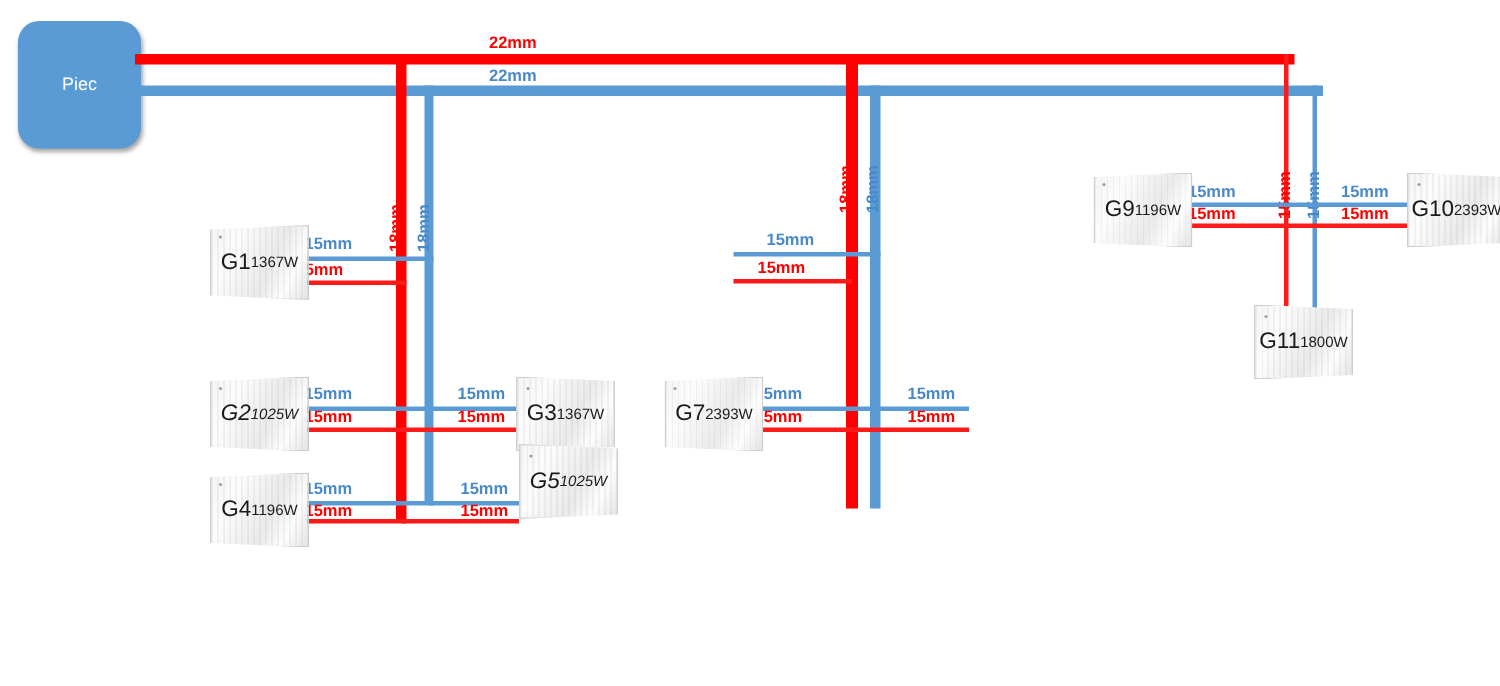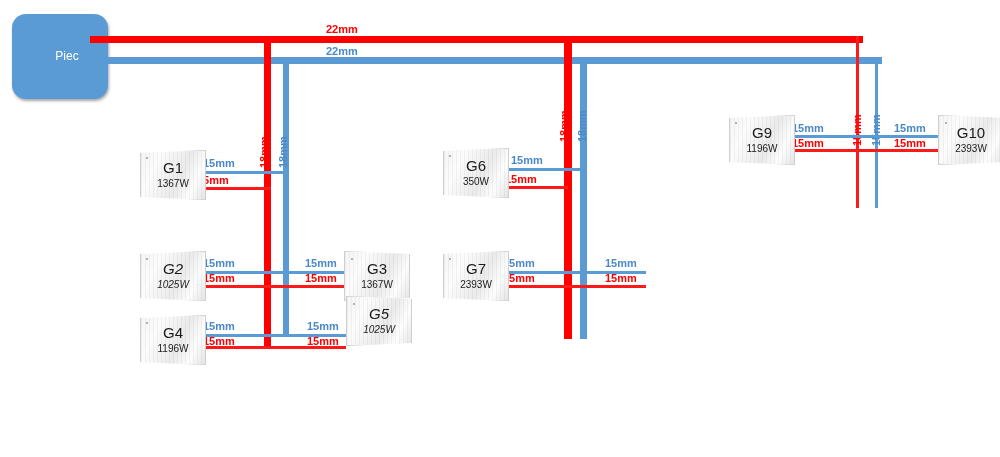--- a/index.html
+++ b/index.html
@@ -35,31 +35,31 @@
        background-image:
           repeating-linear-gradient(90deg,rgba(0,0,0,.045) 0 1px,rgba(0,0,0,0) 1px 4px),
           linear-gradient(115deg,#f4f4f4 0%,#fcfcfc 25%,#eaeaea 60%,#fdfdfd 80%,#e4e4e4 100%);
   }
   
   .rad.left  .body{clip-path:polygon(0% 6%,100% 0%,100% 100%,0% 94%);}
   .rad.right .body{clip-path:polygon(0% 0%,100% 6%,100% 94%,0% 100%);}
   .rad .dot{position:absolute;width:2px;height:2px;background:#9a9a9a;border-radius:50%;top:7px;}
   .rad.left  .dot{left:6px;}
   .rad.right .dot{left:7px;}
-  .rad .txt{position:absolute;inset:0;display:flex;flex-direction:column;
+  .rad .txt{position:absolute;inset:0;display:flex;
             align-items:center;justify-content:center;pointer-events:none;}
   .rad .name{font-size:15px;color:#1a1a1a;line-height:1.05;}
   .rad .pow{font-size:10px;color:#1a1a1a;line-height:1.3;margin-top:1px;}
 </style>
 </head>
 <body>
 
 <div id="canvas">
 
-  <div class="bluebox" style="left:12px;top:14px;width:82px;height:85px;padding-left:14px;">
+  <div class="bluebox" style="left:12px;top:14px;width:82px;height:85px;">
     <span>Piec</span>
   </div>
 
   <div class="pipe red" style="left:90px;top:36px;width:773px;height:7px;"></div>
 
   <div class="pipe blue" style="left:90px;top:57px;width:792px;height:7px;"></div>
 
   <div class="plabel red" style="left:326px;top:24px;">22mm</div>
   <div class="plabel blue" style="left:326px;top:46px;">22mm</div>
 
@@ -149,28 +149,20 @@
       <div class="name">G5</div>
       <div class="pow">1025W</div>
     </div>
   </div>
 
   <div class="pipe thin-blue" style="left:489px;top:168px;width:98px;height:3px;"></div>
   <div class="pipe thin-red" style="left:489px;top:186px;width:79px;height:3px;"></div>
   <div class="plabel blue" style="left:511px;top:155px;">15mm</div>
   <div class="plabel red" style="left:505px;top:174px;">15mm</div>
 
-  <div class="rad left" style="left:443px;top:148px;">
-    <div class="body"></div>
-    <div class="dot"></div>
-    <div class="txt">
-      <div class="name">G6</div>
-      <div class="pow">350W</div>
-    </div>
-  </div>
 
   <div class="pipe thin-blue" style="left:489px;top:271px;width:98px;height:3px;"></div>
   <div class="pipe thin-red" style="left:489px;top:285px;width:79px;height:3px;"></div>
   <div class="plabel blue" style="left:503px;top:258px;">15mm</div>
   <div class="plabel red" style="left:503px;top:273px;">15mm</div>
 
   <div class="pipe thin-blue" style="left:584px;top:271px;width:62px;height:3px;"></div>
   <div class="pipe thin-red" style="left:568px;top:285px;width:78px;height:3px;"></div>
   <div class="plabel blue" style="left:605px;top:258px;">15mm</div>
   <div class="plabel red" style="left:605px;top:273px;">15mm</div>
@@ -206,15 +198,23 @@
 
   <div class="rad right" style="left:938px;top:115px;">
     <div class="body"></div>
     <div class="dot"></div>
     <div class="txt">
       <div class="name">G10</div>
       <div class="pow">2393W</div>
     </div>
   </div>
 
+  <div class="rad right" style="left:836px;top:203px;">
+    <div class="body"></div>
+    <div class="dot"></div>
+    <div class="txt">
+      <div class="name">G11</div>
+      <div class="pow">1800W</div>
+    </div>
+  </div>
 
 
 </div>
 
 </body></html>

